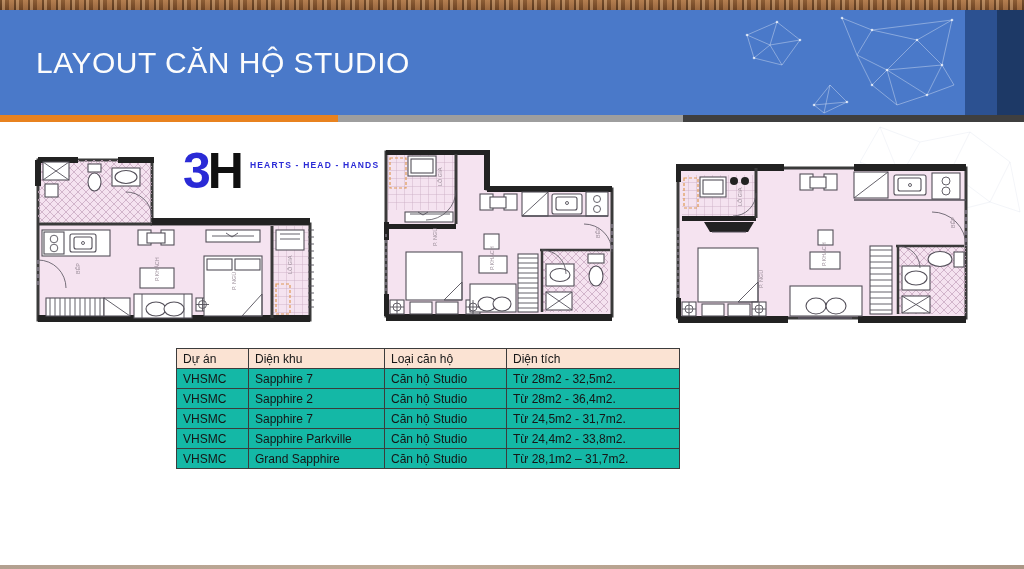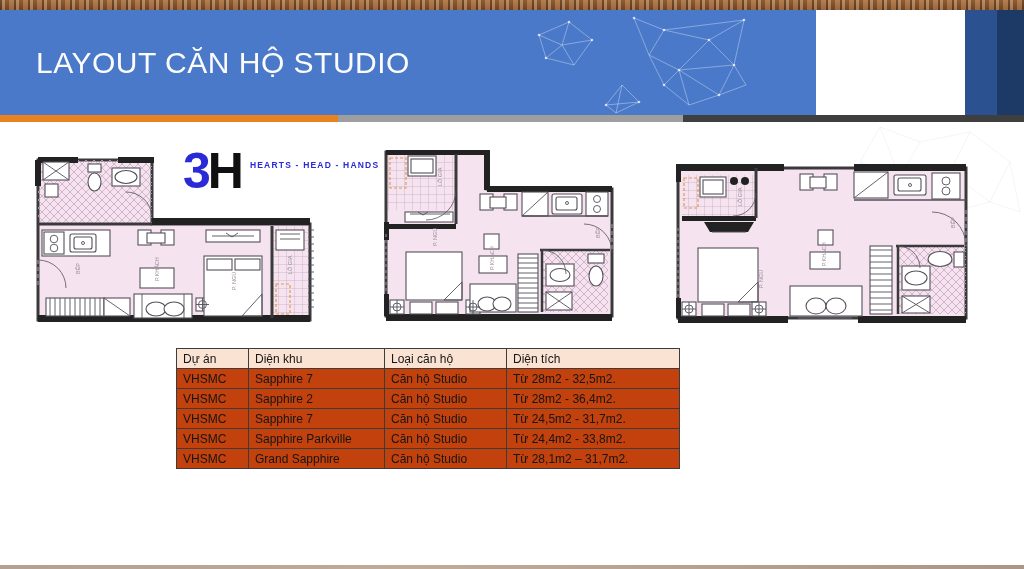--- a/index.html
+++ b/index.html
@@ -13,21 +13,21 @@
   .copper{
     position:absolute;left:0;top:0;width:1024px;height:10px;
     background:
       repeating-linear-gradient(90deg,
         rgba(0,0,0,.28) 0 2px, rgba(255,225,185,.30) 2px 5px,
         rgba(0,0,0,.12) 5px 9px, rgba(255,200,150,.22) 9px 14px),
       linear-gradient(#a06a3c,#7c4c28);
   }
   
   .titlebar{
-    position:absolute;left:0;top:10px;width:816px;height:105px;
+    position:absolute;left:0;top:10px;width:1024px;height:105px;
     background:#4a79c9;
   }
   .titlebar .band-mid{
     position:absolute;left:965px;top:0;width:32px;height:105px;background:#2c5191;
   }
   .titlebar .band-dark{
     position:absolute;left:997px;top:0;width:27px;height:105px;background:#1d3966;
   }
   .titlebar h1{
     position:absolute;left:36px;top:0;margin:0;height:105px;line-height:105px;
@@ -62,21 +62,21 @@
   .plan svg{display:block;}
   
   table.info{
     position:absolute;left:176px;top:348px;width:503px;
     border-collapse:collapse;table-layout:fixed;
     font-size:12px;color:#161616;
   }
   table.info th, table.info td{
     border:1.6px solid #3c3c3c;height:19px;padding:0 2px 0 6px;
     text-align:left;font-weight:400;white-space:nowrap;overflow:hidden;
-    background:#c2410c;line-height:1;
+    background:#14b8a6;line-height:1;
   }
   table.info th{background:#fbe3d3;}
 </style>
 </head>
 <body>
 
 <svg width="0" height="0" style="position:absolute">
   <defs>
     <pattern id="grid" width="8" height="8" patternUnits="userSpaceOnUse">
       <path d="M8 0H0V8" fill="none" stroke="#c9aac2" stroke-width="0.8"></path>

